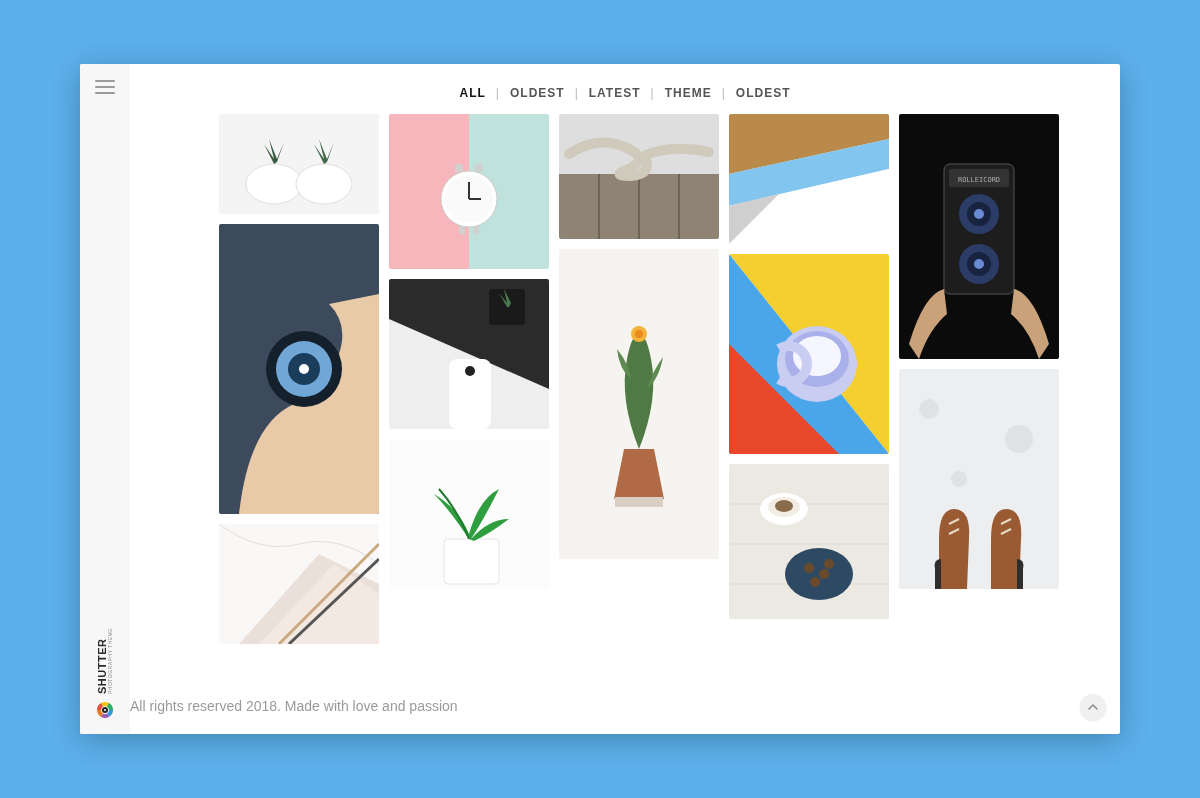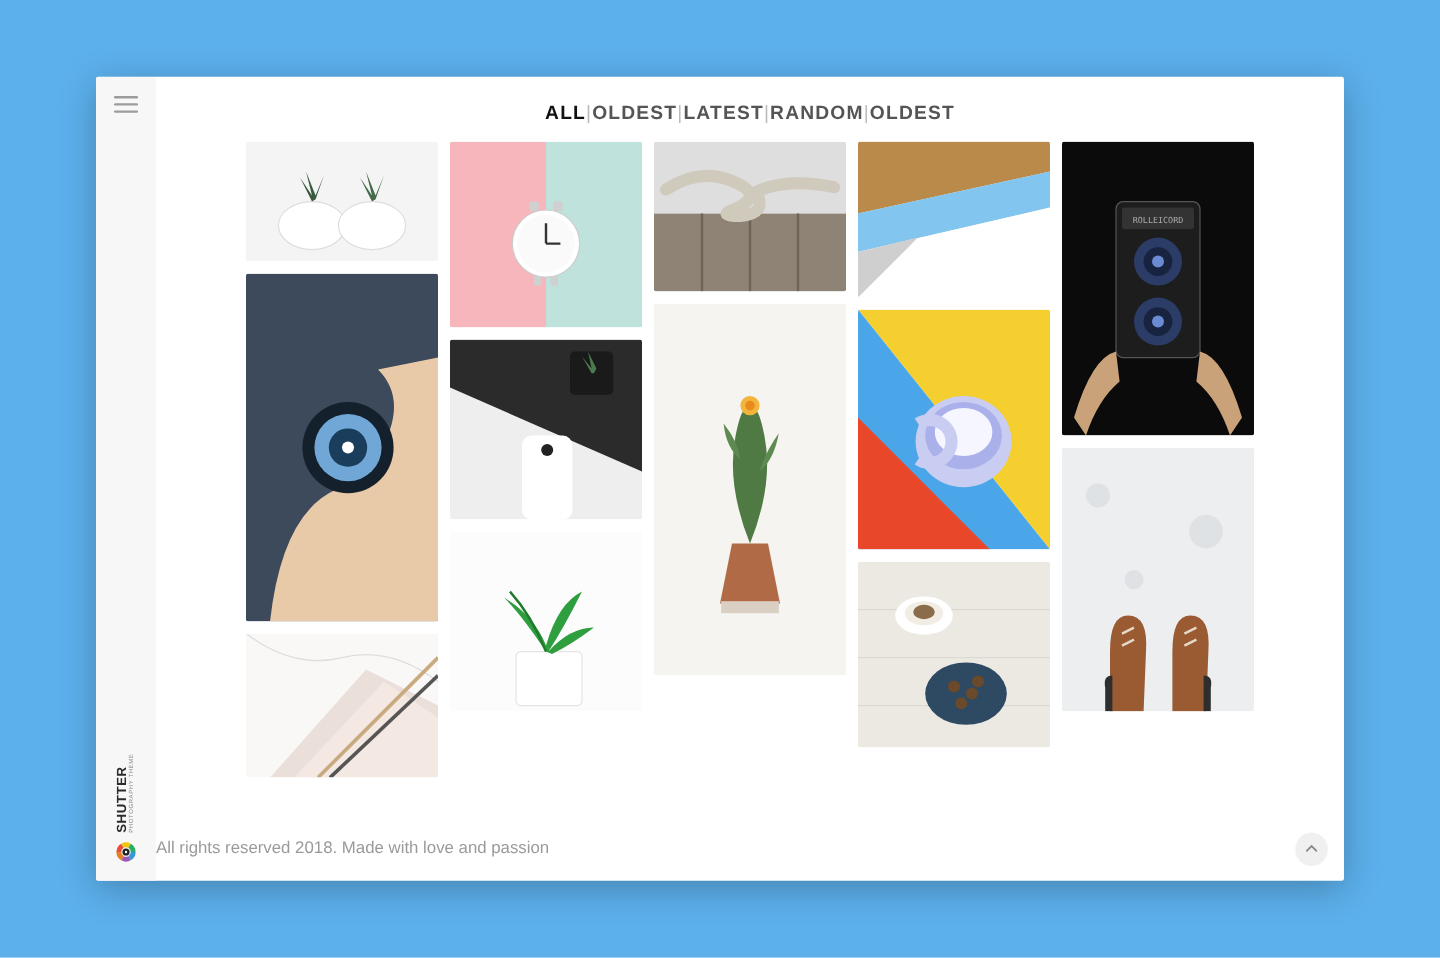--- a/index.html
+++ b/index.html
@@ -52,39 +52,40 @@
     flex:1;
     display:flex;
     flex-direction:column;
     position:relative;
   }
 
   .filters {
     display:flex;
     justify-content:center;
     align-items:center;
+    gap:10px;
     padding: 22px 0 14px;
-    font-size:16px;
+    font-size:12px;
     letter-spacing:1px;
     font-weight:700;
     color:#555;
   }
   .filters a { color:#555; text-decoration:none; cursor:pointer; }
   .filters a.active { color:#111; }
   .filters .sep { color:#bbb; font-weight:400; }
 
   .gallery {
     flex:1;
     padding: 0 30px 10px;
     display:flex;
     gap:10px;
     justify-content:center;
   }
   .col { width:160px; display:flex; flex-direction:column; gap:10px; }
-  .tile { width:100%; border-radius:2px; overflow:hidden; cursor:pointer; }
+  .tile { width:100%; border-radius:2px; overflow:hidden; cursor:pointer;margin-left:14px; }
   .tile svg { display:block; width:100%; height:100%; }
 
   .footer {
     text-align:left;
     font-size:14px;
     color:#9a9a9a;
     padding: 18px 0 20px;
   }
 
   .to-top {
@@ -135,21 +136,21 @@
 
   <main class="main">
 
     <nav class="filters">
       <a class="active">ALL</a>
       <span class="sep">|</span>
       <a>OLDEST</a>
       <span class="sep">|</span>
       <a>LATEST</a>
       <span class="sep">|</span>
-      <a>RANDOM</a>
+      <a>THEME</a>
       <span class="sep">|</span>
       <a>OLDEST</a>
     </nav>
 
     <div class="gallery">
 
       <div class="col">
         <div class="tile" style="height:100px">
           <svg viewBox="0 0 160 100" preserveAspectRatio="xMidYMid slice">
             <rect width="160" height="100" fill="#f4f4f4"></rect>

